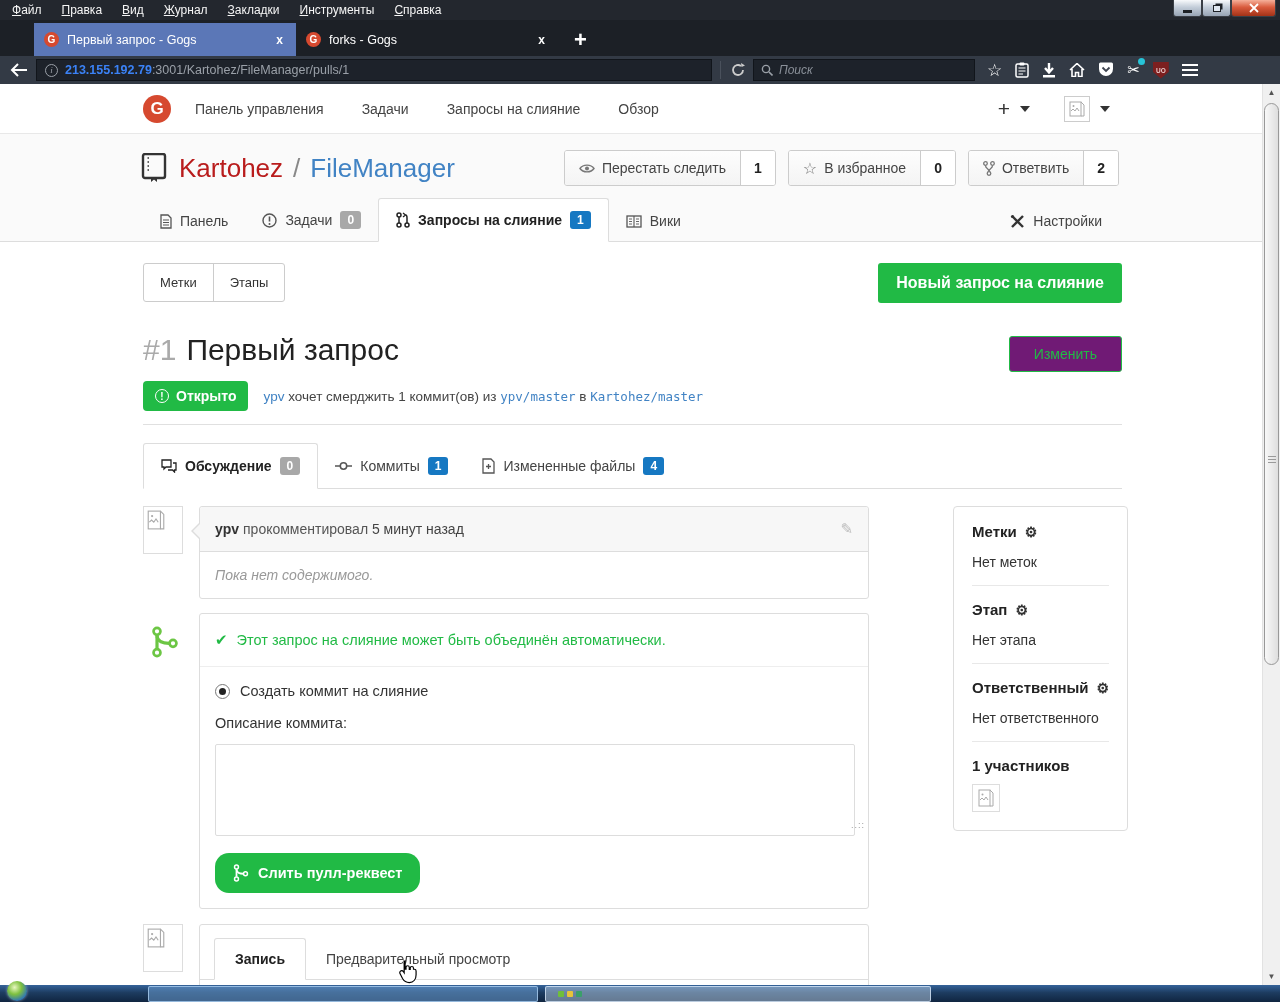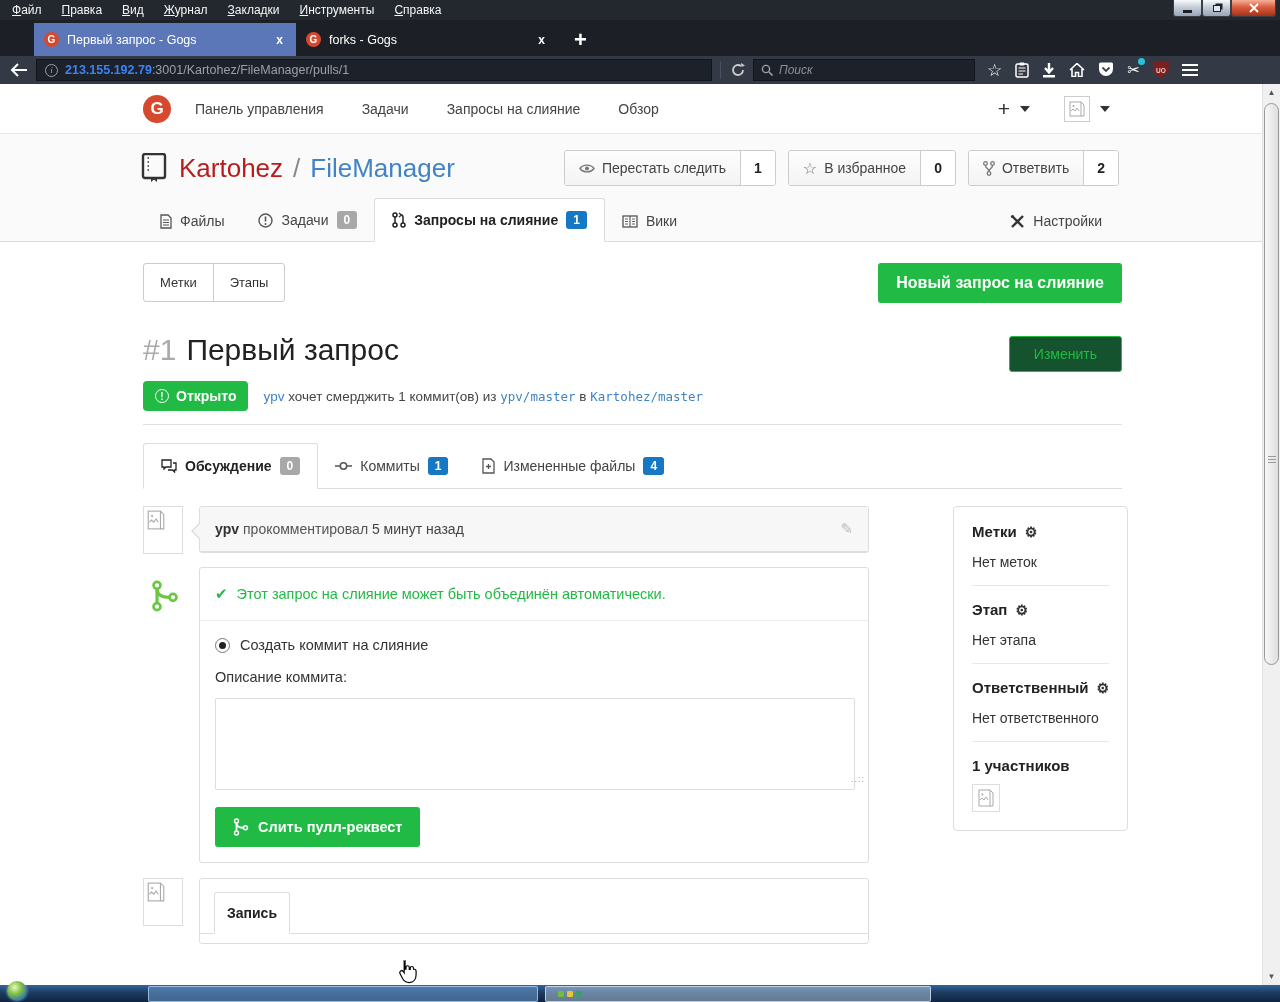--- a/index.html
+++ b/index.html
@@ -85,21 +85,21 @@
   .container { width:979px; margin-left:143px; }
   .actions-row { display:flex; margin-top:21px; align-items:flex-start; }
   .btn-group { display:flex; border:1px solid #ccc; border-radius:3px; background:#fff; }
   .group-btn { padding:11px 16px; font-size:13px; color:#333; }
   .group-btn + .group-btn { border-left:1px solid #ccc; }
   .btn-green { background:#21ba45; color:#fff; font-weight:bold; font-size:16px; border-radius:3px; padding:11px 18px; border:none; margin-left:auto; }
 
   .pr-title-row { display:flex; align-items:flex-start; margin-top:30px; }
   .pr-title { font-size:30px; color:#222; font-weight:normal; }
   .pr-num { color:#aaa; margin-right:10px; }
-  .btn-edit { margin-left:auto; background:#14532d; border:1px solid #21ba45; color:#21ba45; font-size:14px; border-radius:3px; padding:9px 24px; margin-top:3px; }
+  .btn-edit { margin-left:auto; background:#701a75; border:1px solid #21ba45; color:#21ba45; font-size:14px; border-radius:3px; padding:9px 24px; margin-top:3px; }
 
   .pr-status-row { display:flex; align-items:center; gap:15px; margin-top:9px; }
   .status-label { background:#21ba45; color:#fff; font-weight:bold; font-size:14px; border-radius:4px; padding:7px 12px; display:flex; align-items:center; gap:7px; }
   .status-circ { width:14px; height:14px; border:1.5px solid #fff; border-radius:50%; font-size:10px; font-weight:bold; display:flex; align-items:center; justify-content:center; }
   .pr-meta { font-size:13.5px; color:#444; }
   .pr-meta a { color:#4183c4; text-decoration:none; }
   .branch-ref { font-family:"DejaVu Sans Mono", monospace; font-size:12.5px; color:#2b6fb0; }
 
   .hr { border-top:1px solid #e0e0e0; margin-top:13px; }
 
@@ -125,25 +125,25 @@
   .merge-gutter-icon { position:absolute; left:-48px; top:13px; }
   .merge-msg { padding:17px 15px; font-size:14.5px; color:#21ba45; border-bottom:1px solid #eee; display:flex; gap:9px; align-items:center; }
   .merge-body { padding:16px 15px 15px; }
   .radio-row { display:flex; align-items:center; gap:10px; font-size:14.5px; color:#333; }
   .radio { width:15px; height:15px; border:1px solid #777; border-radius:50%; display:flex; align-items:center; justify-content:center; }
   .radio-dot { width:7px; height:7px; border-radius:50%; background:#222; }
   .desc-label { font-size:14.5px; color:#333; margin-top:16px; }
   .commit-desc { width:640px; height:92px; margin-top:13px; border:1px solid #ddd; border-radius:2px; resize:none; font-family:"Liberation Sans",sans-serif; font-size:13px; padding:6px; color:#333; display:block; }
   .resize-grip { position:relative; }
   .grip-mark { position:absolute; left:636px; margin-top:-16px; font-size:9px; color:#999; letter-spacing:1px; }
-  .btn-merge { margin-top:17px; background:#21ba45; border:none; border-radius:3px; color:#fff; font-weight:bold; font-size:14.5px; padding:11px 18px; display:flex; align-items:center; gap:9px; }
+  .btn-merge { margin-top:17px; background:#21ba45; border:none; border-radius:14px; color:#fff; font-weight:bold; font-size:14.5px; padding:11px 18px; display:flex; align-items:center; gap:9px; }
 
   .editor-wrap { margin-top:15px; position:relative; }
   .editor-head { padding:13px 14px 0; display:flex; align-items:flex-end; border-radius:3px 3px 0 0; }
-  .etab { padding:12px 12px; font-size:14px; color:#444; }
+  .etab { padding:12px 20px; font-size:14px; color:#444; }
   .etab.active { background:#fff; border:1px solid #ddd; border-bottom:1px solid #fff; margin-bottom:-1px; border-radius:3px 3px 0 0; font-weight:bold; color:#222; }
   .editor-head-line { border-bottom:1px solid #ddd; }
 
   
   .side-card { border:1px solid #ddd; border-radius:4px; padding:16px 18px 18px; }
   .side-title { font-size:15px; font-weight:bold; color:#222; display:flex; align-items:center; gap:8px; }
   .gear { font-size:14px; color:#333; }
   .side-empty { font-size:14px; color:#333; margin-top:14px; }
   .side-div { border-top:1px solid #e8e8e8; margin:15px 0; }
   .participant-avatar { width:28px; height:28px; border:1px solid #ddd; margin-top:10px; display:flex; align-items:center; justify-content:center; }
@@ -318,21 +318,21 @@
           <span class="count-num">2</span>
         </div>
       </div>
     </div>
     <div class="repo-tabs">
       <span class="rtab">
         <svg width="12" height="15" viewBox="0 0 12 15">
             <path d="M1 1 H8 L11 4 V14 H1 Z" stroke="#555" stroke-width="1.3" fill="none"></path>
             <path d="M3 6 H9 M3 8.5 H9 M3 11 H9" stroke="#555" stroke-width="1"></path>
           </svg>
-        <span>Файлы</span>
+        <span>Панель</span>
       </span>
       <span class="rtab">
         <svg width="15" height="15" viewBox="0 0 15 15">
             <circle cx="7.5" cy="7.5" r="6.5" stroke="#555" stroke-width="1.4" fill="none"></circle>
             <path d="M7.5 3.5 V8.5" stroke="#555" stroke-width="1.6"></path>
             <circle cx="7.5" cy="11" r="1" fill="#555"></circle>
           </svg>
         <span>Задачи</span>
         <span class="badge gray">0</span>
       </span>
@@ -440,20 +440,21 @@
           </div>
           <div class="card">
             <span class="card-arrow-outer"></span>
             <span class="card-arrow-inner"></span>
             <div class="comment-head">
               <span><b><a href="#">ypv</a></b>
               <span>прокомментировал</span>
               <span style="color:#444;">5 минут назад</span></span>
               <span class="edit-pencil">✎</span>
             </div>
+            <div class="comment-body">Пока нет содержимого.</div>
           </div>
         </div>
 
         <div class="merge-wrap">
           <div class="merge-gutter-icon">
             <svg width="28" height="32" viewBox="0 0 20 24">
                 <circle cx="4" cy="4" r="2.6" stroke="#6cc644" stroke-width="2" fill="none"></circle>
                 <circle cx="4" cy="20" r="2.6" stroke="#6cc644" stroke-width="2" fill="none"></circle>
                 <circle cx="16" cy="13" r="2.6" stroke="#6cc644" stroke-width="2" fill="none"></circle>
                 <path d="M4 7 V17" stroke="#6cc644" stroke-width="2.4"></path>
@@ -498,20 +499,21 @@
                 <path d="M12 1 L15 4 V17 H12" stroke="#aaa" fill="none"></path>
                 <path d="M2 11 L4 9 L6 11 L8 8 L10 11" stroke="#aaa" fill="none"></path>
                 <circle cx="4.5" cy="5.5" r="1" fill="#aaa"></circle>
               </svg>
           </div>
           <div class="card" style="height:66px; overflow:hidden;">
             <span class="card-arrow-outer" style="top:18px;"></span>
             <span class="card-arrow-inner" style="top:20px; border-right-color:#fff;"></span>
             <div class="editor-head">
               <span class="etab active">Запись</span>
+              <span class="etab">Предварительный просмотр</span>
             </div>
             <div class="editor-head-line"></div>
           </div>
         </div>
 
       </div>
 
       <div class="col-right">
         <div class="side-card">
           <div class="side-title">

